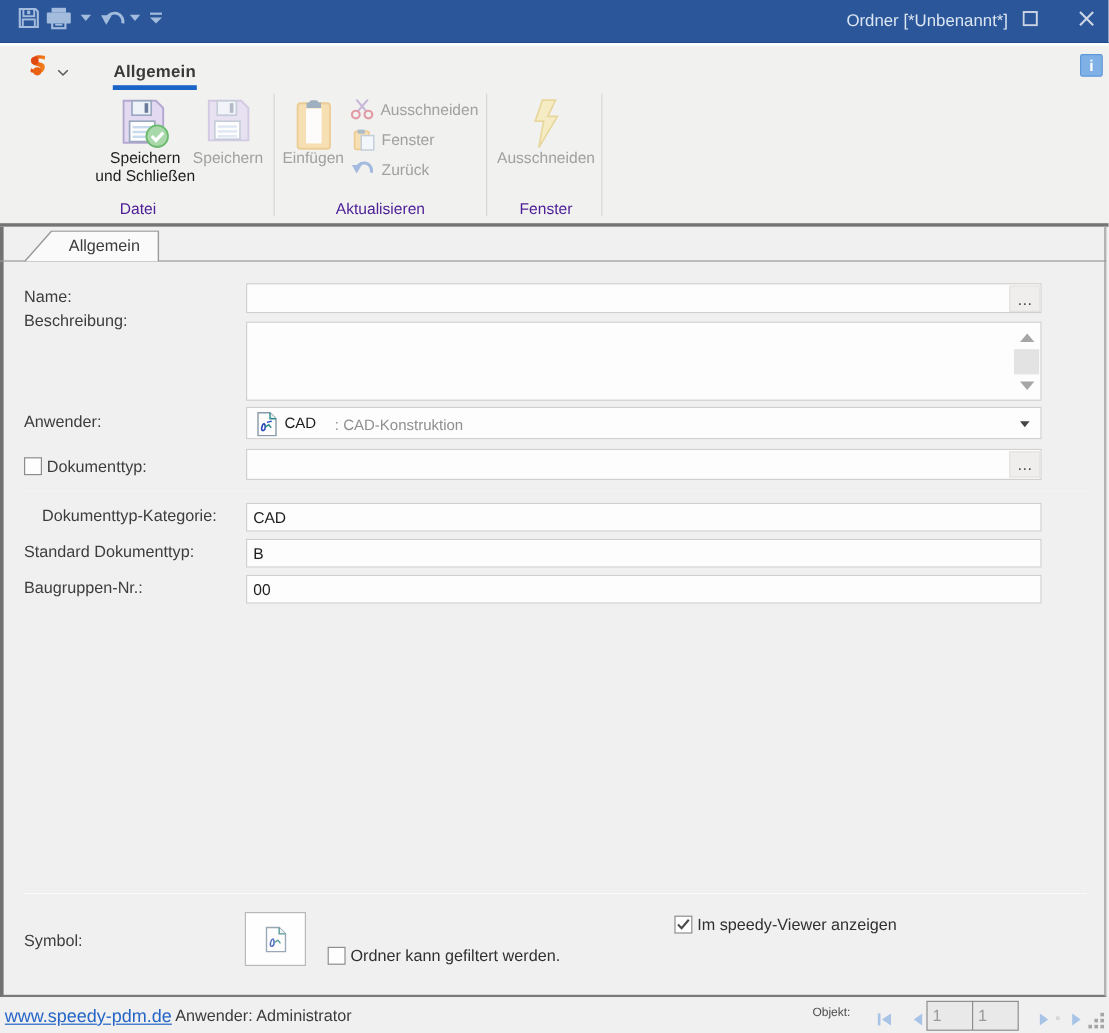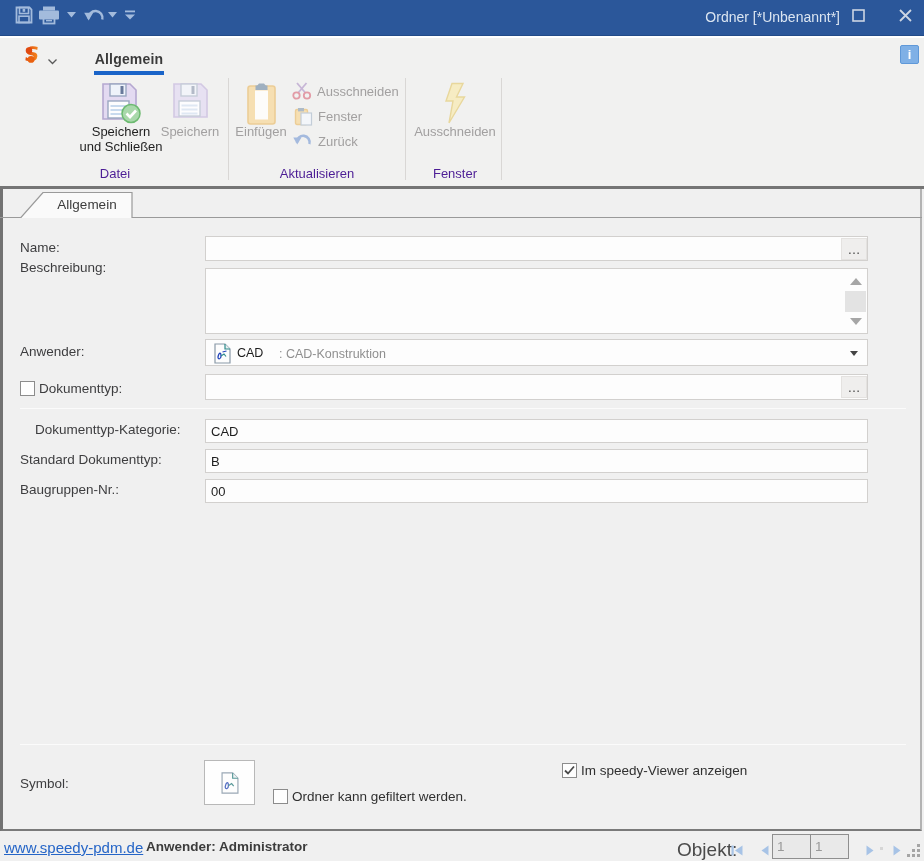--- a/index.html
+++ b/index.html
@@ -66,22 +66,22 @@
   .combo-desc { position:absolute; left:73px; top:6.5px; font-size:12.5px; color:#8f8f8f; }
   .combo-caret { position:absolute; right:9px; top:11px; width:0; height:0;
                  border-left:4.5px solid transparent; border-right:4.5px solid transparent; border-top:5px solid #444444; }
 
   .symbol-box { position:absolute; left:204px; top:760px; width:51px; height:45px; background:#fefefe;
                 border:1px solid #b8b8b8; display:flex; align-items:center; justify-content:center; }
 
   
   .statusbar { position:absolute; left:0; top:831px; width:924px; height:30px; background:#f0f0f0; }
   .sb-link { position:absolute; left:4px; top:8px; font-size:15px; color:#2565c7; text-decoration:underline; }
-  .sb-user { position:absolute; left:146px; top:8px; font-size:13.5px; color:#3c3c3c;font-weight:bold; }
-  .sb-objekt { position:absolute; left:677px; top:8px; font-size:19px; color:#4a4a4a; }
+  .sb-user { position:absolute; left:146px; top:8px; font-size:13.5px; color:#3c3c3c; }
+  .sb-objekt { position:absolute; left:677px; top:8px; font-size:10px; color:#4a4a4a; }
   .nav-ic { position:absolute; top:0; }
   .numbox { position:absolute; top:3px; width:39px; height:25px; background:#e9e9e9; border:1px solid #8f8f8f;
             font-size:13.5px; color:#999999; line-height:23px; padding-left:4px; }
   .statusdot { position:absolute; left:880px; top:16px; width:3px; height:3px; background:#d6d6d6; }
 </style>
 </head>
 <body>
 
 <div class="app">
 

